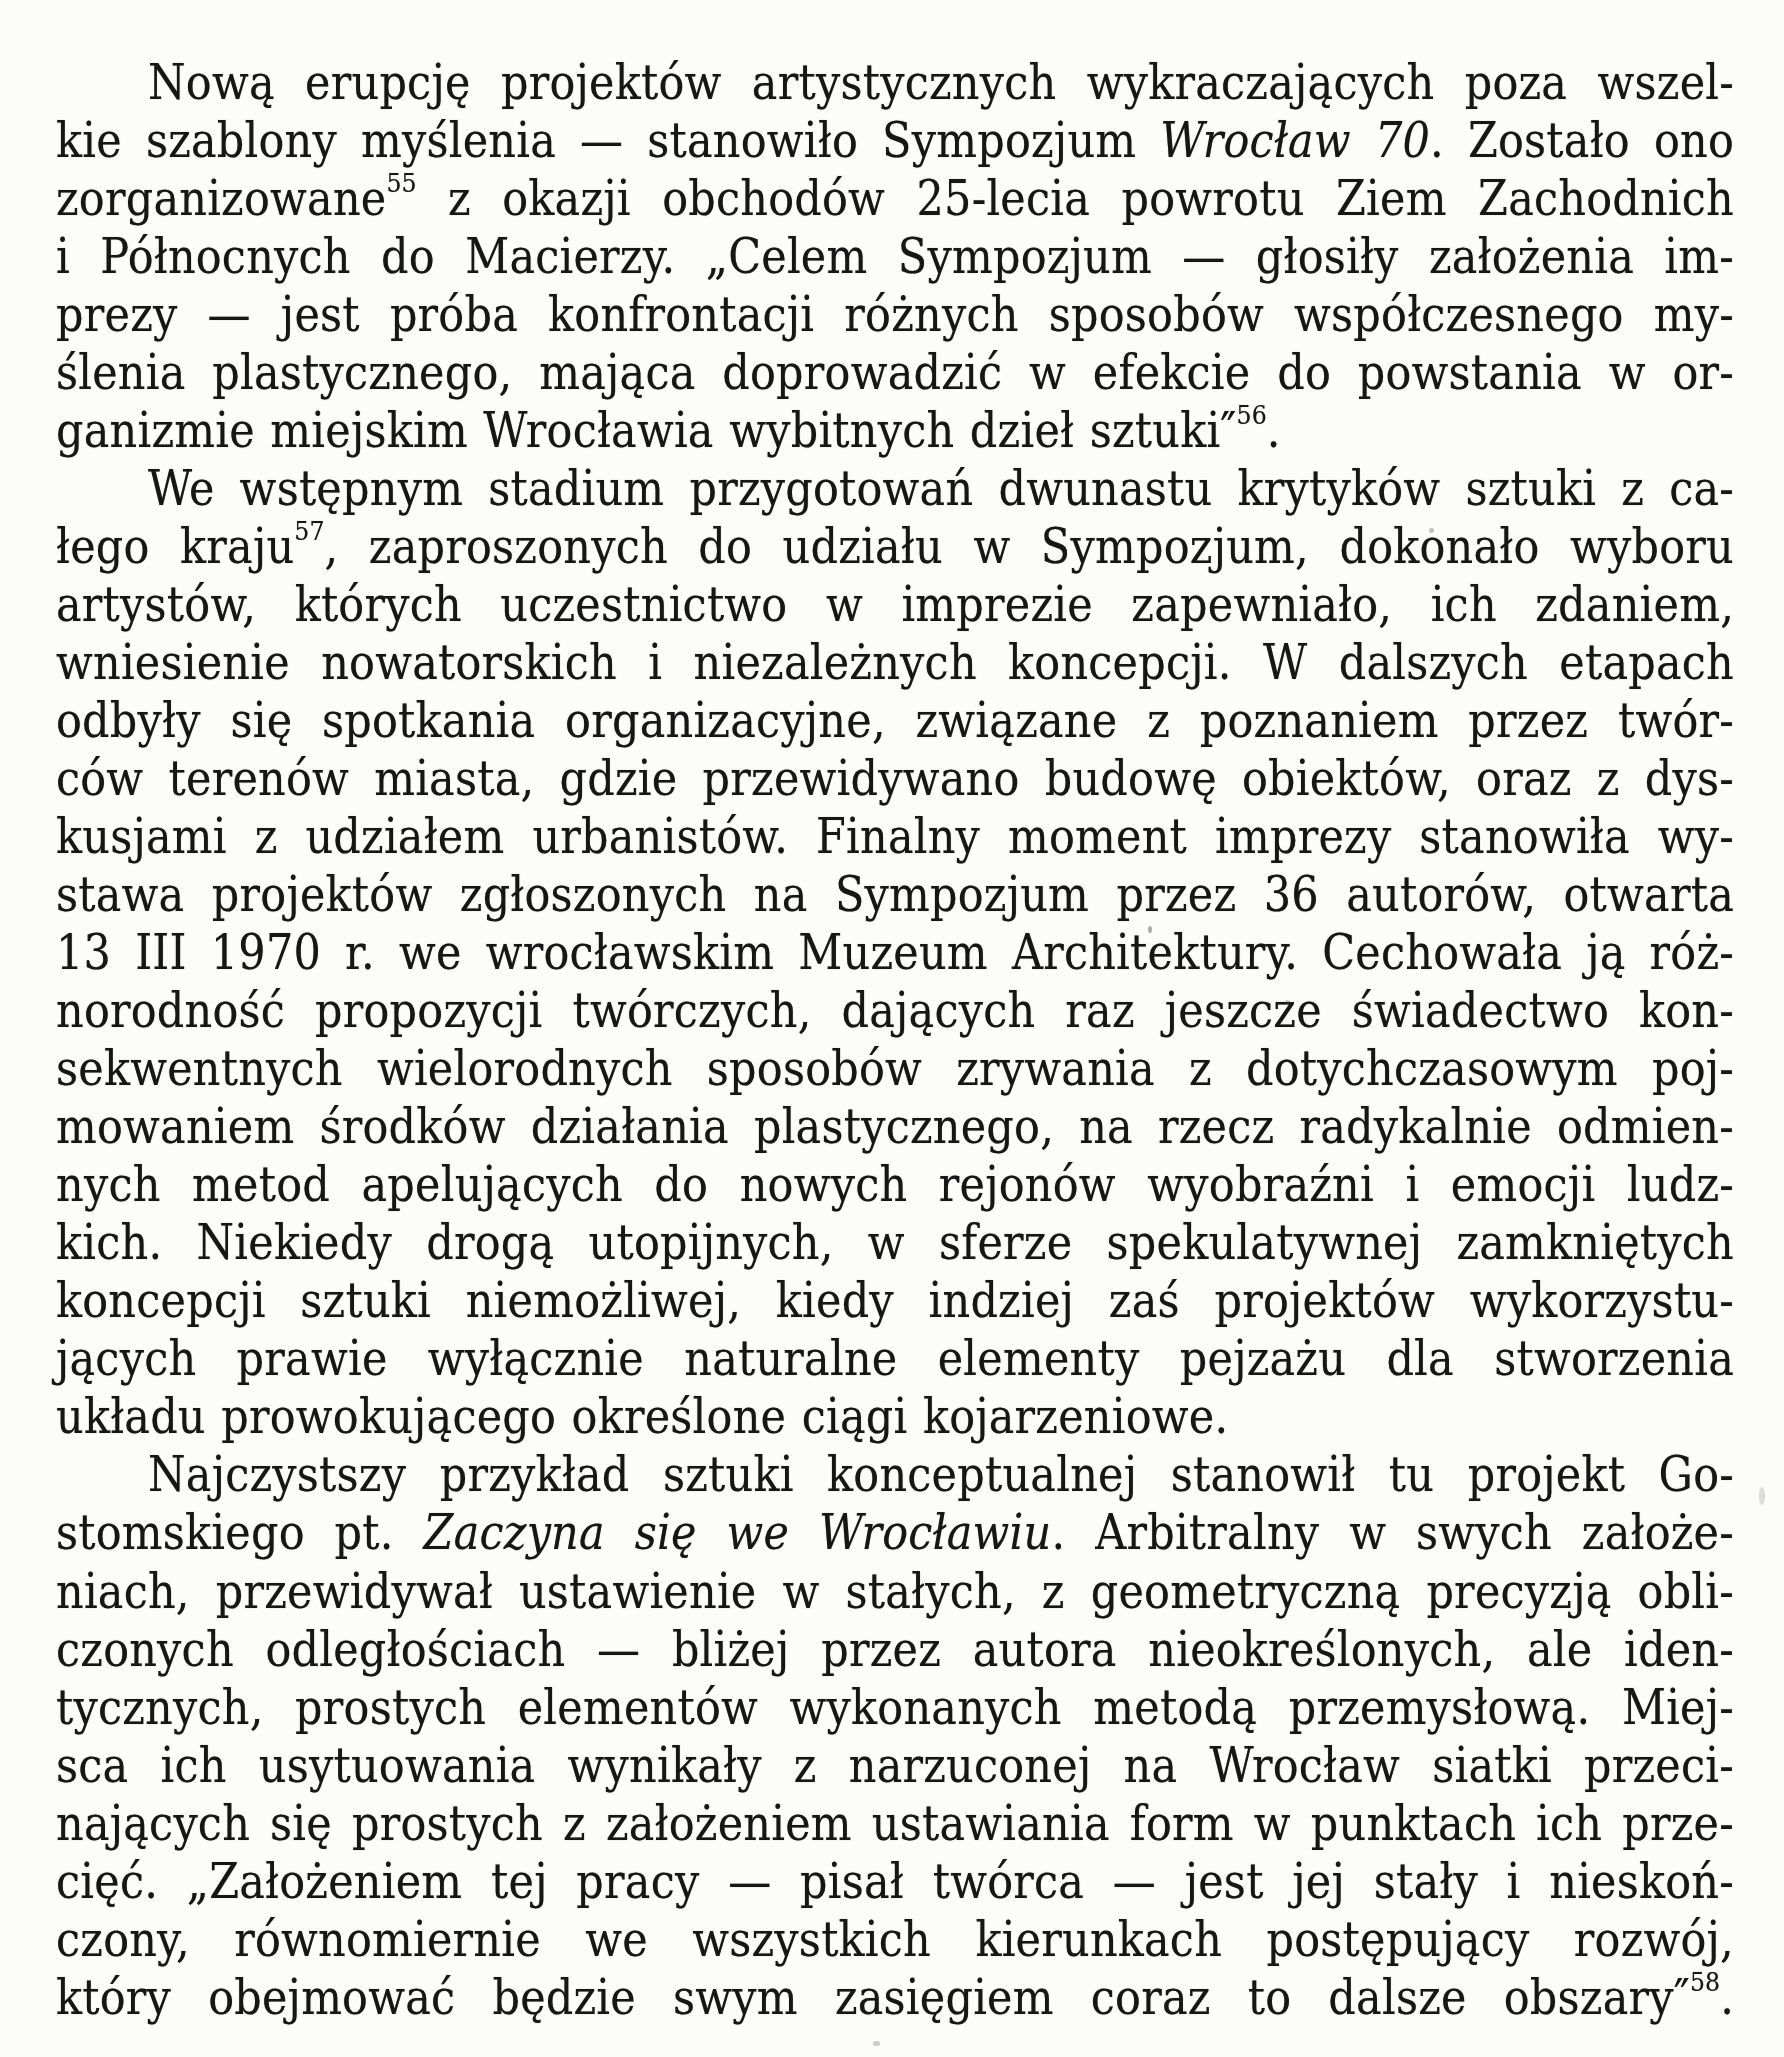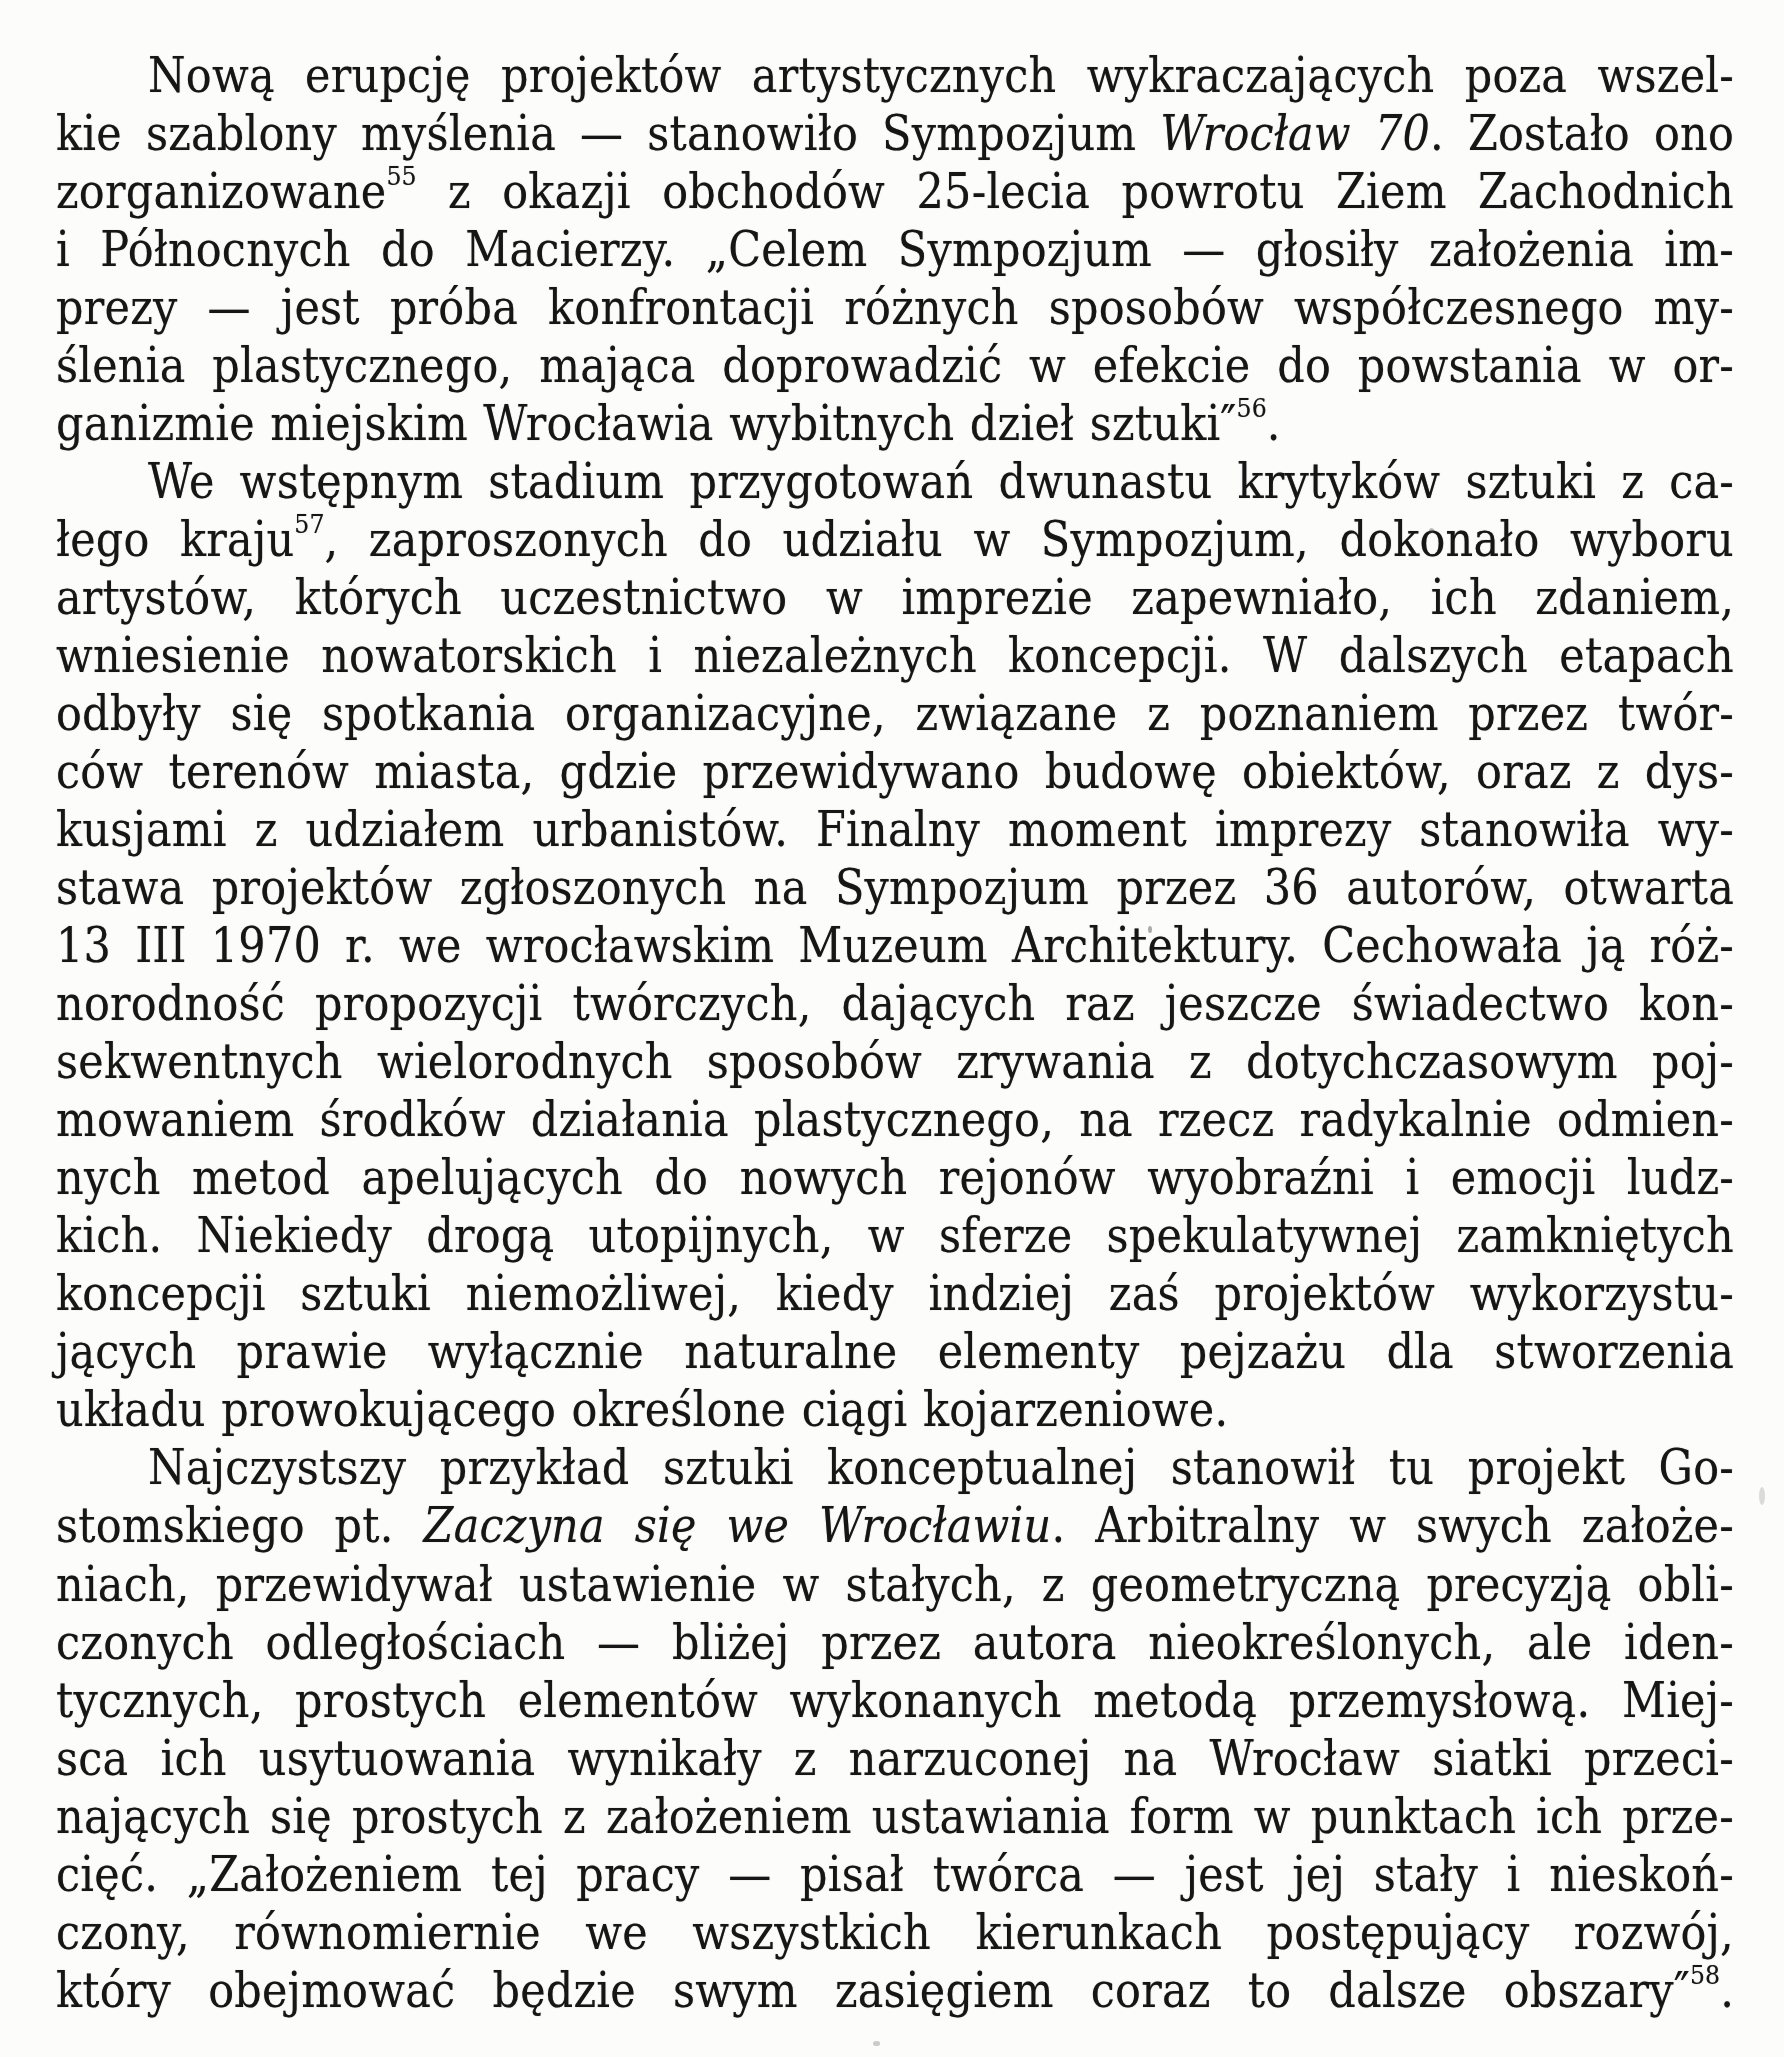--- a/index.html
+++ b/index.html
@@ -10,21 +10,21 @@
   .page {
     position: relative;
     width: 1785px;
     height: 2058px;
     background: #fcfcfb;
     overflow: hidden;
   }
   .text-block {
     position: absolute;
     left: 56px;
-    top: 46px;
+    top: 53px;
     width: 1678px;
   }
   .text-scale {
     transform: scaleY(1.138);
     transform-origin: 0 0;
     font-family: "DejaVu Serif", "Liberation Serif", serif;
     font-size: 43px;
     line-height: 51px;
     color: #161616;
     letter-spacing: 0.2px;

